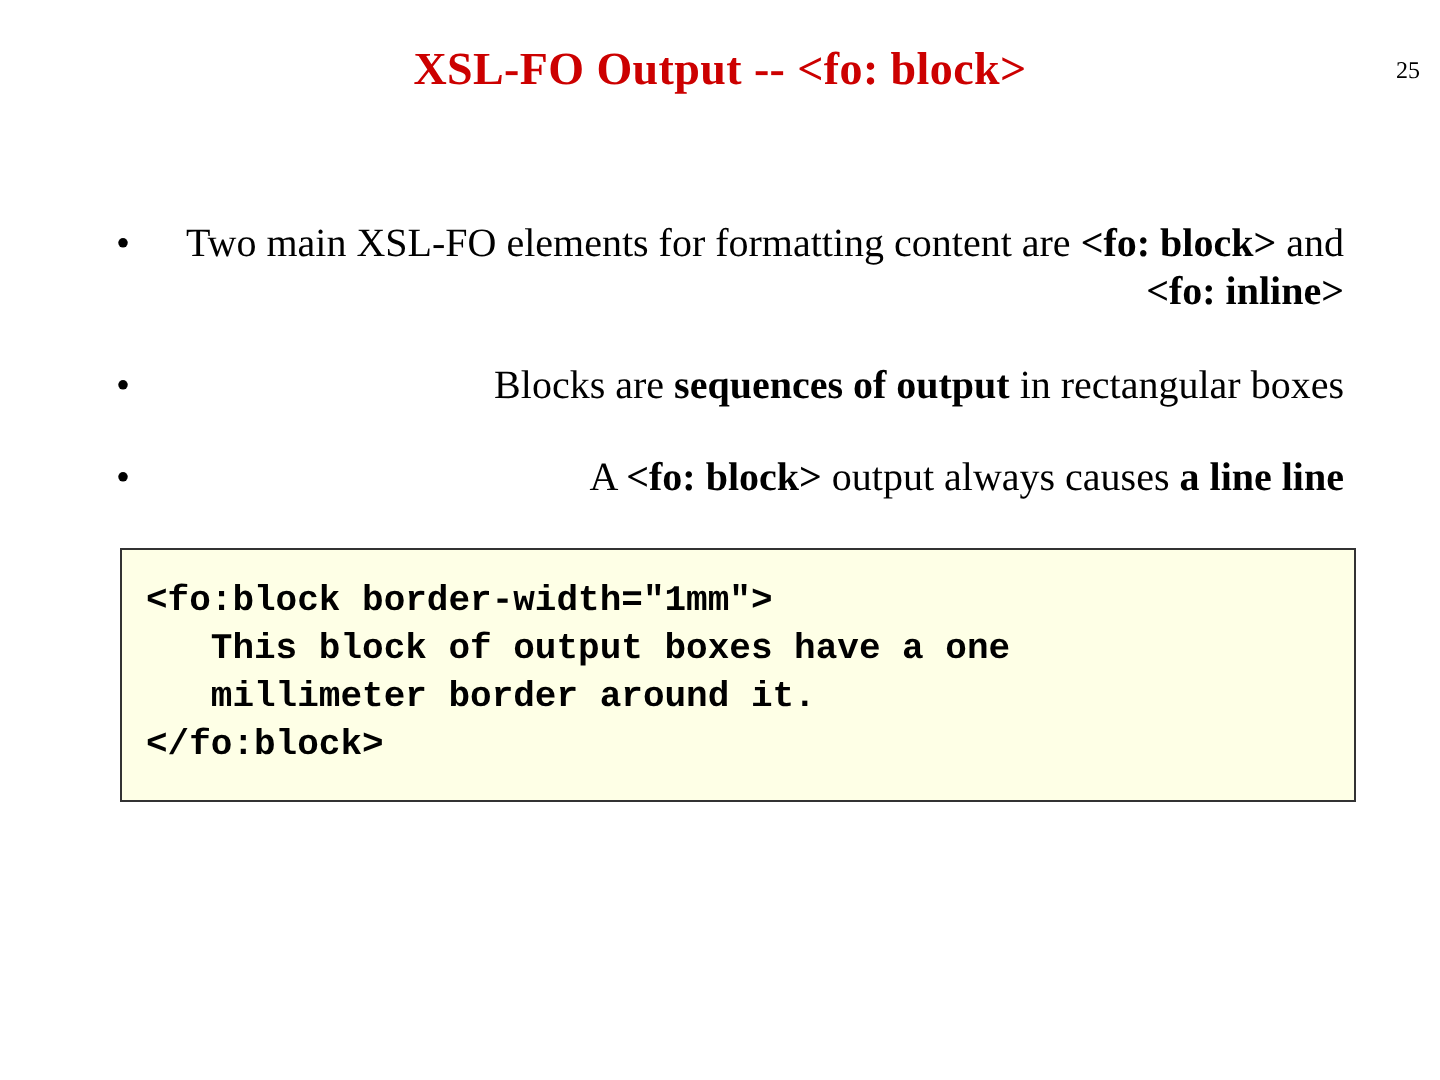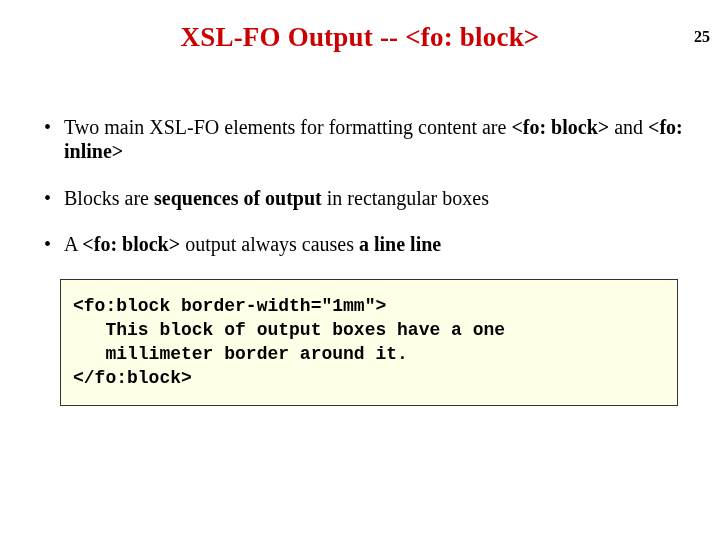--- a/index.html
+++ b/index.html
@@ -15,40 +15,40 @@
   .slide {
     position: relative;
     width: 720px;
     height: 540px;
     box-sizing: border-box;
   }
   .page-number {
     position: absolute;
     top: 6px;
     right: 10px;
-    font-size: 16px;
-    font-weight: bold;
+    font-size: 12px;
   }
   .title {
     text-align: center;
-    font-size: 27px;
+    font-size: 23px;
     font-weight: bold;
     color: #cc0000;
     margin-top: 22px;
     letter-spacing: 0.2px;
   }
   .bullets {
     margin: 62px 34px 0 34px;
     font-size: 20px;
     line-height: 1.22;
   }
   .bullets ul {
     list-style: none;
     padding: 0;
-    margin: 0;
+    margin: 14px;
+    text-align: right;
   }
   .bullets li {
     position: relative;
     padding-left: 30px;
     margin-bottom: 22px;
   }
   .bullets li::before {
     content: "•";
     position: absolute;
     left: 10px;

